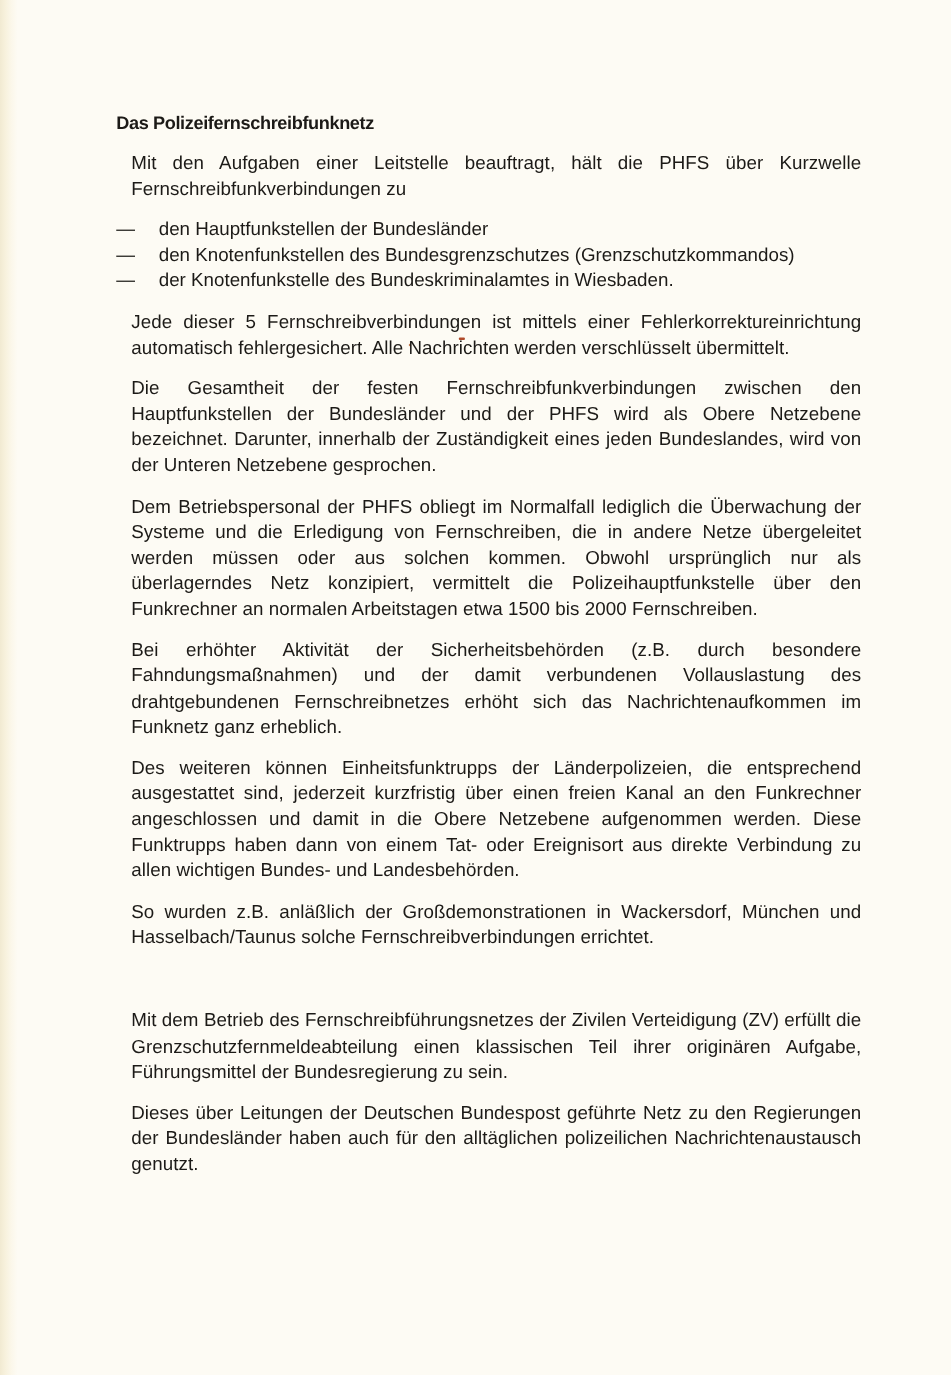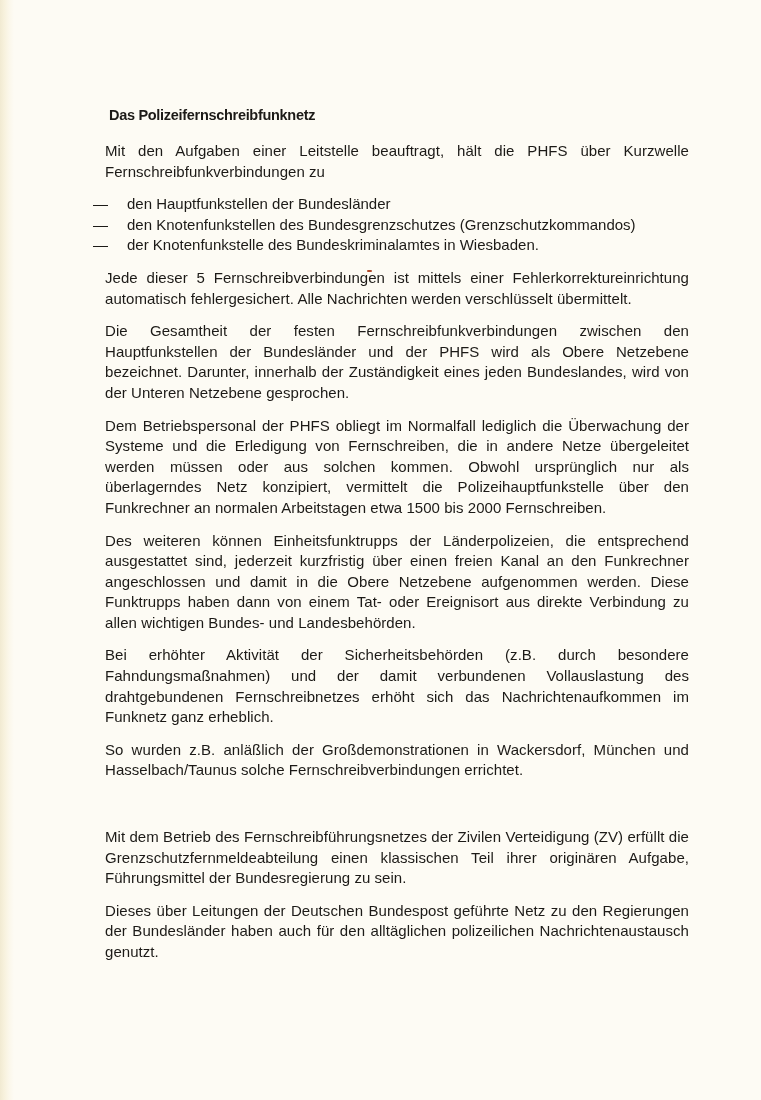--- a/index.html
+++ b/index.html
@@ -27,21 +27,21 @@
       position: absolute;
       left: 93px;
       top: 89px;
       width: 608px;
     }
     .heading {
       font-weight: bold;
       font-size: 14.5px;
       line-height: 20px;
       letter-spacing: -0.3px;
-      margin: 16px;
+      margin: 0;
     }
     .para {
       font-size: 15px;
       line-height: 20.6px;
       margin: 12px;
       text-align: justify;
       letter-spacing: 0.05px;
     }
     .list {
       list-style: none;
@@ -89,22 +89,22 @@
         <span>den Knotenfunkstellen des Bundesgrenzschutzes (Grenzschutzkommandos)</span>
       </li>
       <li class="list-item">
         <span class="dash">—</span>
         <span>der Knotenfunkstelle des Bundeskriminalamtes in Wiesbaden.</span>
       </li>
     </ul>
     <p class="para">Jede dieser 5 Fernschreibverbindungen ist mittels einer Fehlerkorrektureinrichtung automatisch fehlergesichert. Alle Nachrichten werden verschlüsselt übermittelt.</p>
     <p class="para">Die Gesamtheit der festen Fernschreibfunkverbindungen zwischen den Hauptfunkstellen der Bundesländer und der PHFS wird als Obere Netzebene bezeichnet. Darunter, innerhalb der Zuständigkeit eines jeden Bundeslandes, wird von der Unteren Netzebene gesprochen.</p>
     <p class="para">Dem Betriebspersonal der PHFS obliegt im Normalfall lediglich die Überwachung der Systeme und die Erledigung von Fernschreiben, die in andere Netze übergeleitet werden müssen oder aus solchen kommen. Obwohl ursprünglich nur als überlagerndes Netz konzipiert, vermittelt die Polizeihauptfunkstelle über den Funkrechner an normalen Arbeitstagen etwa 1500 bis 2000 Fernschreiben.</p>
+    <p class="para">Bei erhöhter Aktivität der Sicherheitsbehörden (z.B. durch besondere Fahndungsmaßnahmen) und der damit verbundenen Vollauslastung des drahtgebundenen Fernschreibnetzes erhöht sich das Nachrichtenaufkommen im Funknetz ganz erheblich.</p>
     <p class="para">Des weiteren können Einheitsfunktrupps der Länderpolizeien, die entsprechend ausgestattet sind, jederzeit kurzfristig über einen freien Kanal an den Funkrechner angeschlossen und damit in die Obere Netzebene aufgenommen werden. Diese Funktrupps haben dann von einem Tat- oder Ereignisort aus direkte Verbindung zu allen wichtigen Bundes- und Landesbehörden.</p>
-    <p class="para">Bei erhöhter Aktivität der Sicherheitsbehörden (z.B. durch besondere Fahndungsmaßnahmen) und der damit verbundenen Vollauslastung des drahtgebundenen Fernschreibnetzes erhöht sich das Nachrichtenaufkommen im Funknetz ganz erheblich.</p>
     <p class="para">So wurden z.B. anläßlich der Großdemonstrationen in Wackersdorf, München und Hasselbach/Taunus solche Fernschreibverbindungen errichtet.</p>
   </section>
 
   <div class="section-gap"></div>
 
   <section>
     <p class="para">Mit dem Betrieb des Fernschreibführungsnetzes der Zivilen Verteidigung (ZV) erfüllt die Grenzschutzfernmeldeabteilung einen klassischen Teil ihrer originären Aufgabe, Führungsmittel der Bundesregierung zu sein.</p>
     <p class="para">Dieses über Leitungen der Deutschen Bundespost geführte Netz zu den Regierungen der Bundesländer haben auch für den alltäglichen polizeilichen Nachrichtenaustausch genutzt.</p>
   </section>
 

